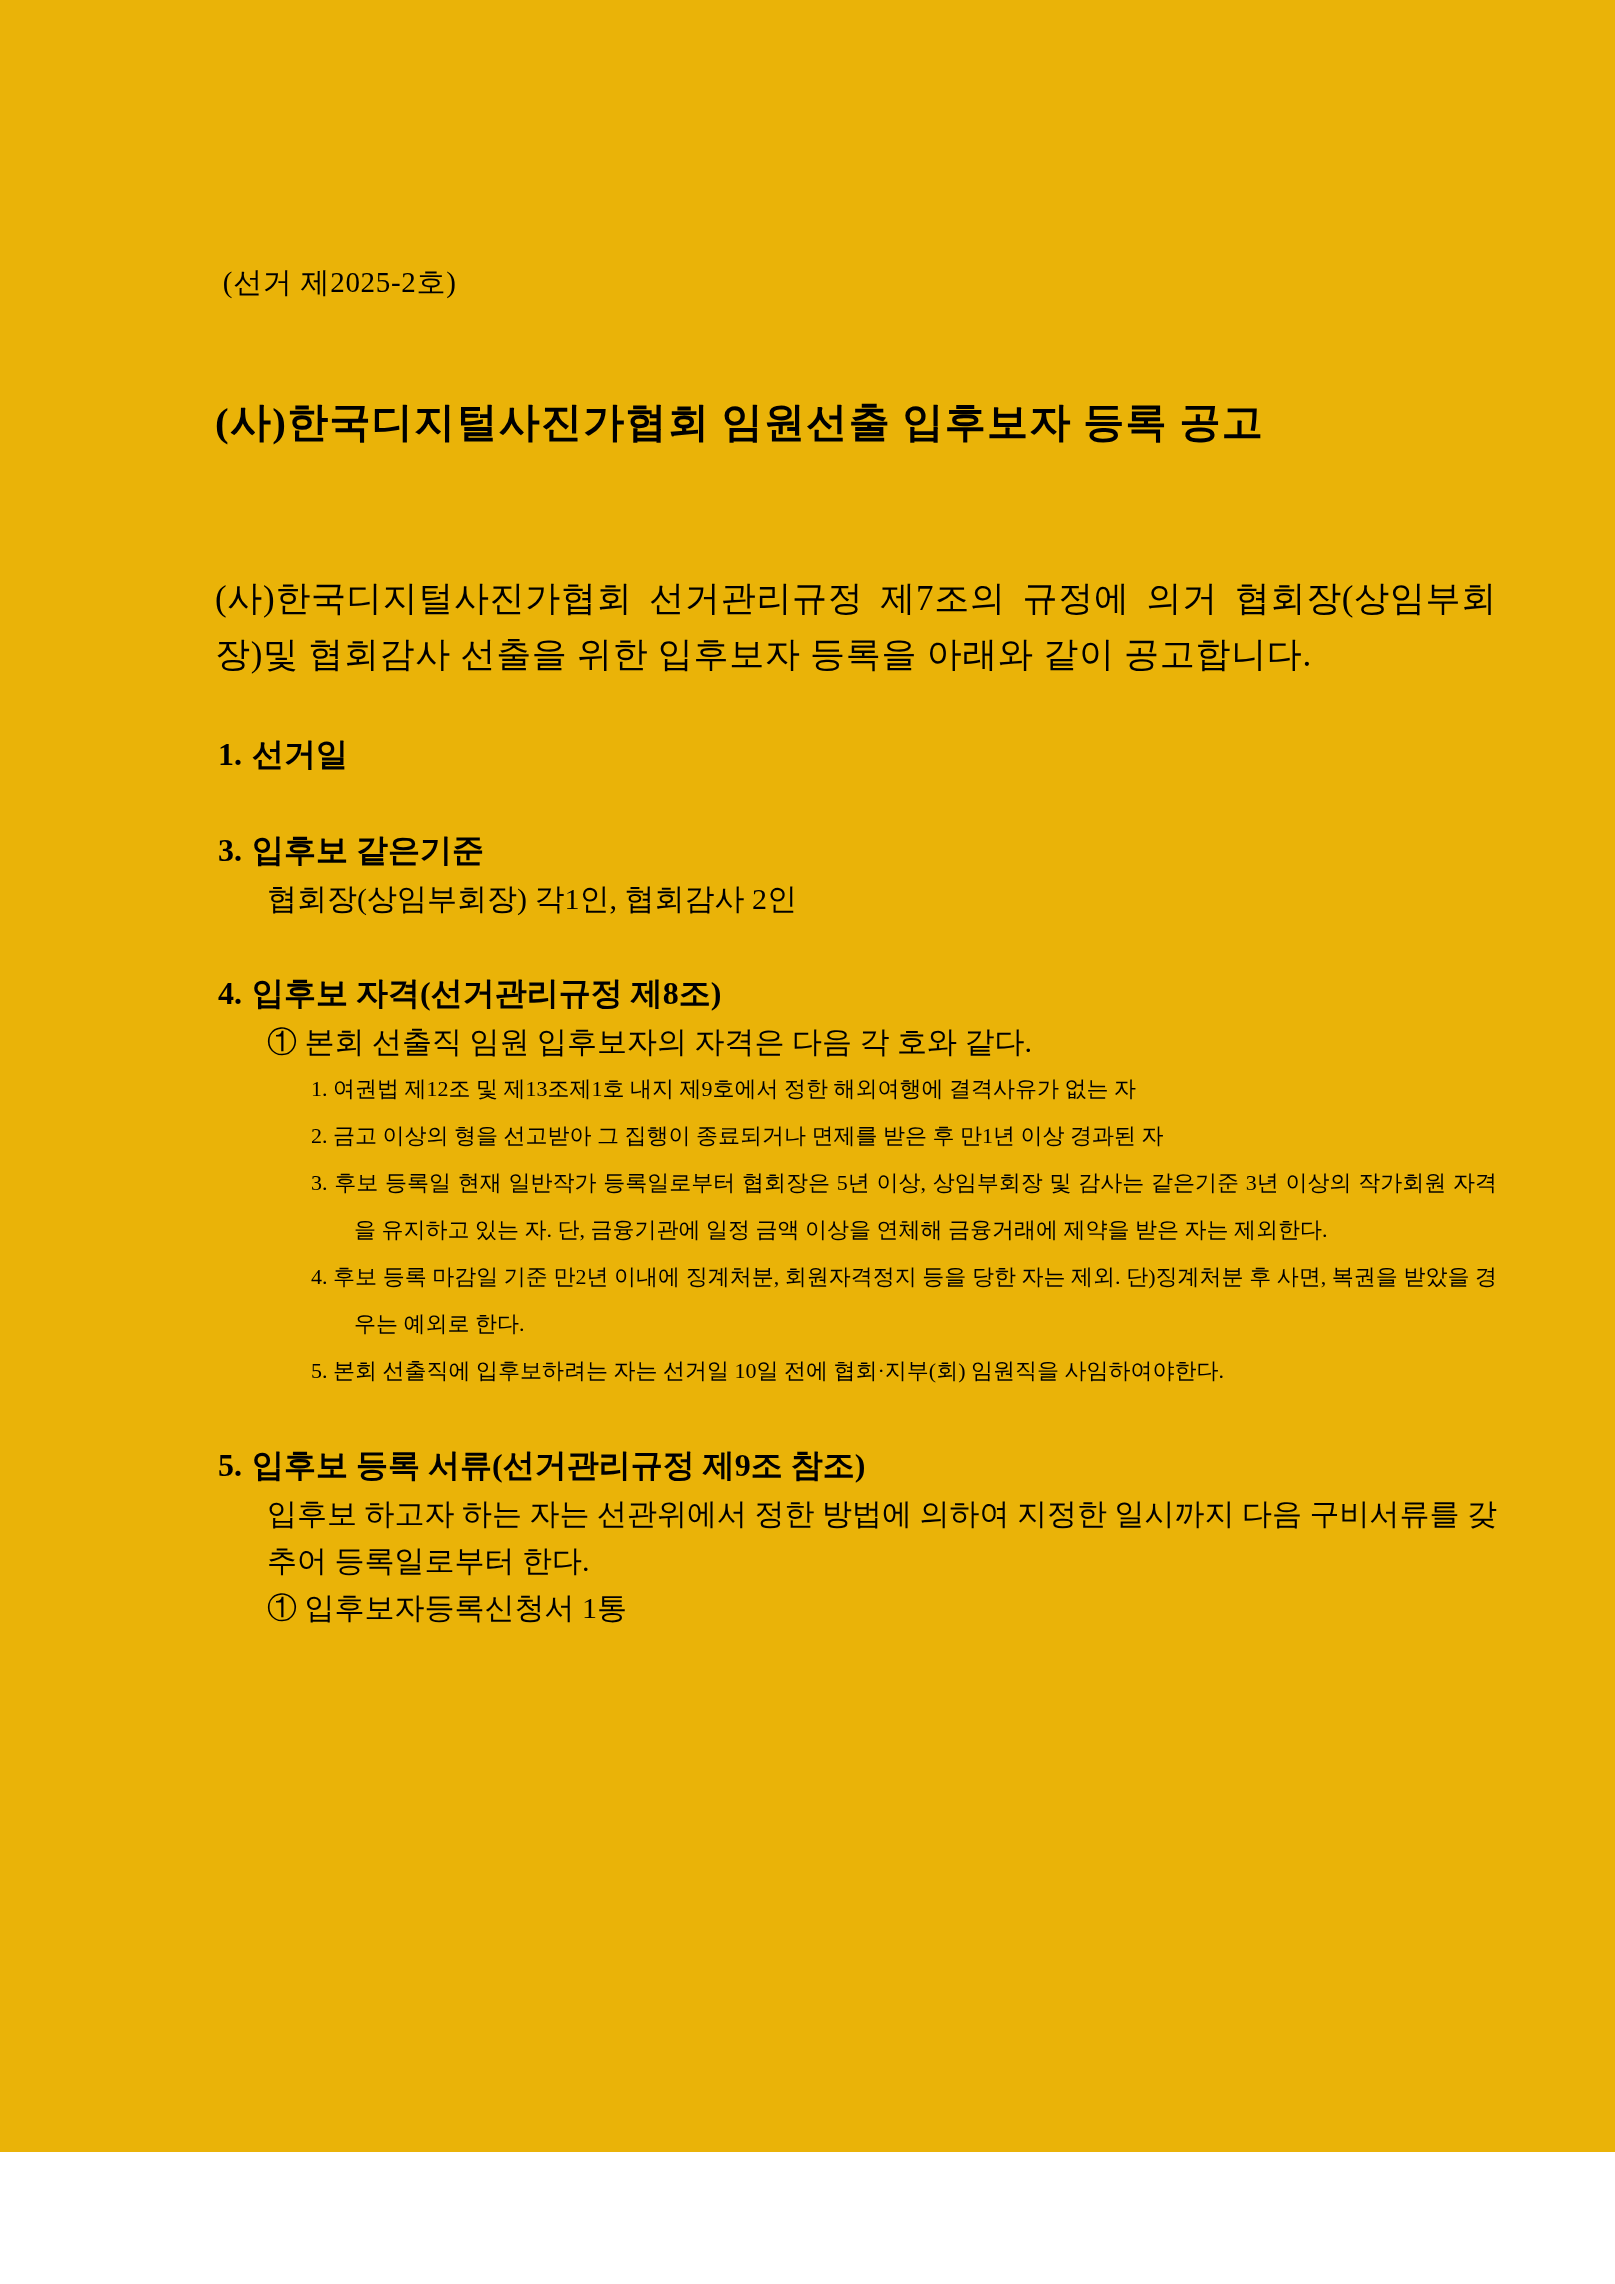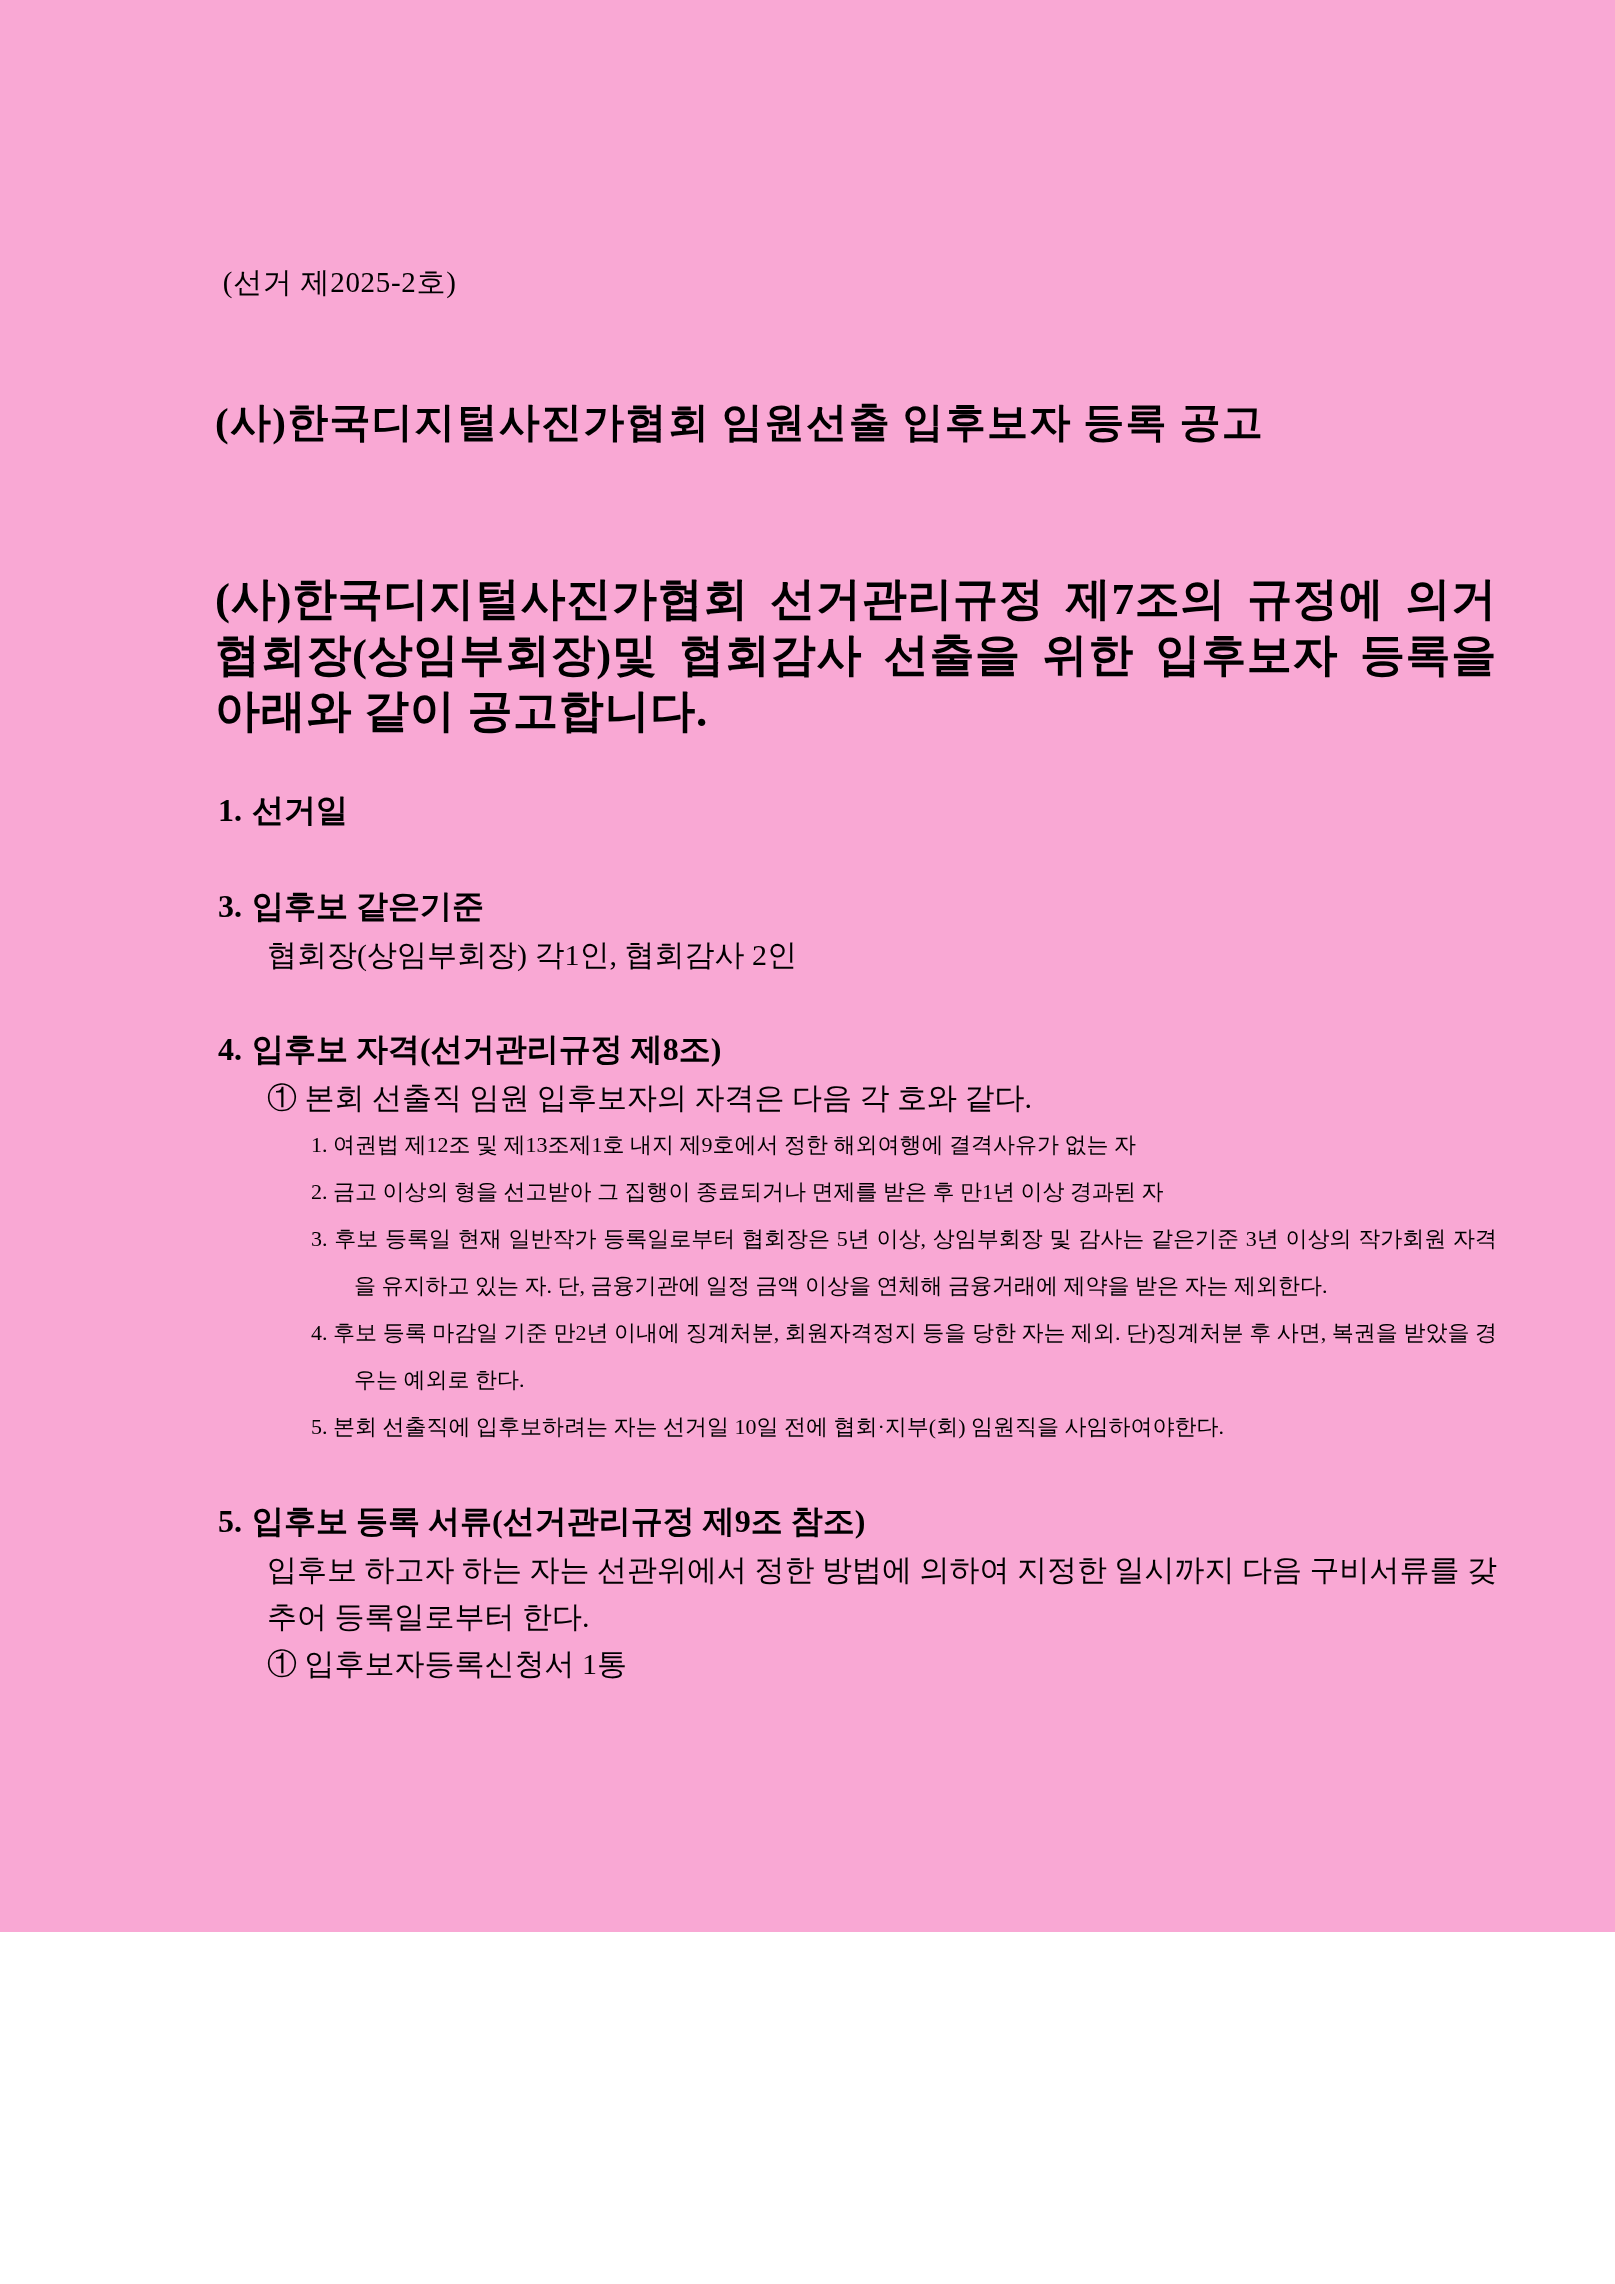--- a/index.html
+++ b/index.html
@@ -1,21 +1,21 @@
 <!DOCTYPE html>
 <html lang="ko" style="font-size:10.4px"><head>
 <meta charset="utf-8">
 <style>
   * { margin: 0; padding: 0; box-sizing: border-box; }
   html, body { background: #ffffff; }
   .page {
     position: relative;
     width: 1616px;
-    height: 1932px;
-    background: #f9a8d4;
+    height: 2152px;
+    background: #eab308;
     color: #000000;
     font-family: "Liberation Serif", "DejaVu Serif", serif;
     padding: 263px 119px 0 215px;
     overflow: hidden;
   }
   .doc-number {
     font-size: 29px;
     line-height: 39px;
     margin-left: 7.8px;
     letter-spacing: 0.7px;
@@ -23,22 +23,22 @@
   }
   .title {
     font-size: 41px;
     line-height: 60px;
     font-weight: bold;
     text-align: left;
     margin-top: 90px;
     letter-spacing: 1.3px;
   }
   .intro {
-    font-size: 45px;
-    font-weight: bold;
+    font-size: 35px;
+    font-weight: normal;
     line-height: 56px;
     margin-top: 119px;
     text-align: justify;
     word-break: break-all;
     letter-spacing: 0.7px;
   }
   .section { margin-top: 46px; }
   .sec-h {
     font-size: 32px;
     font-weight: bold;

